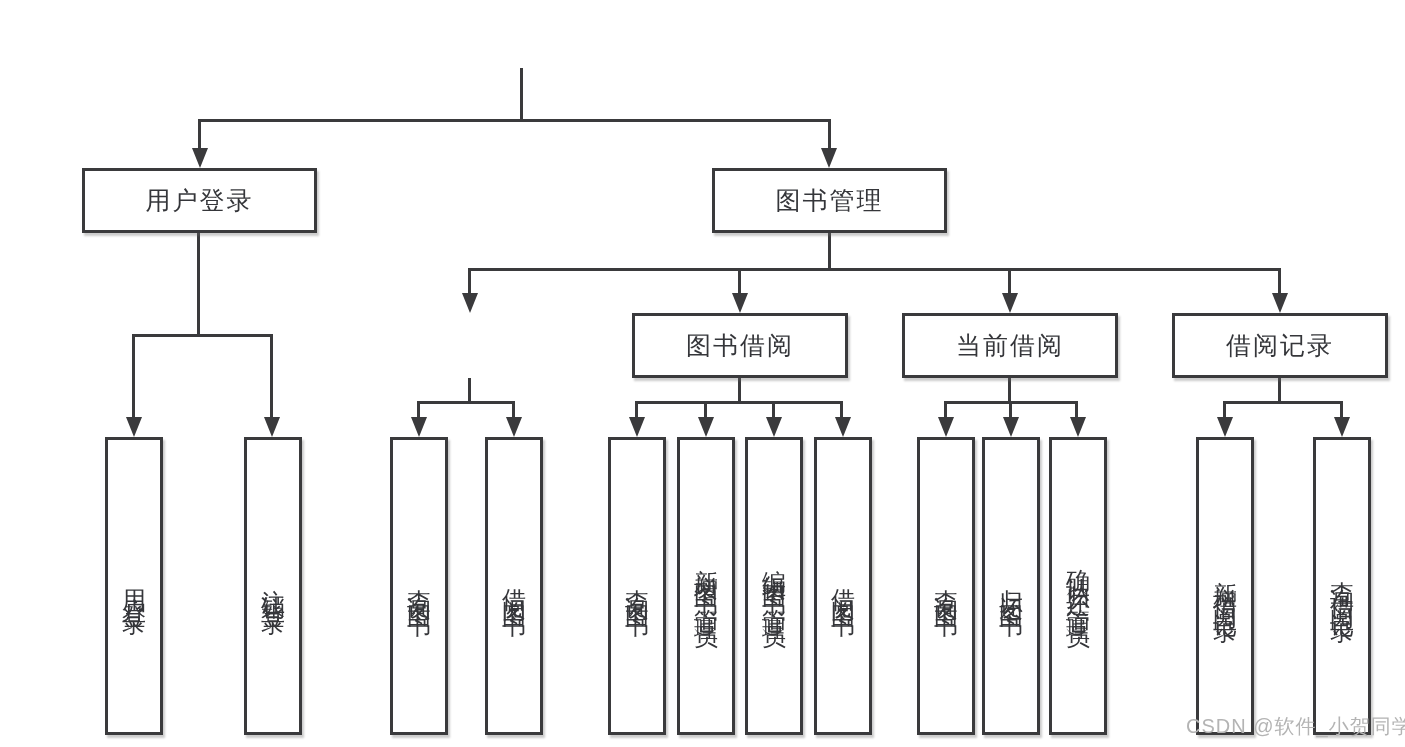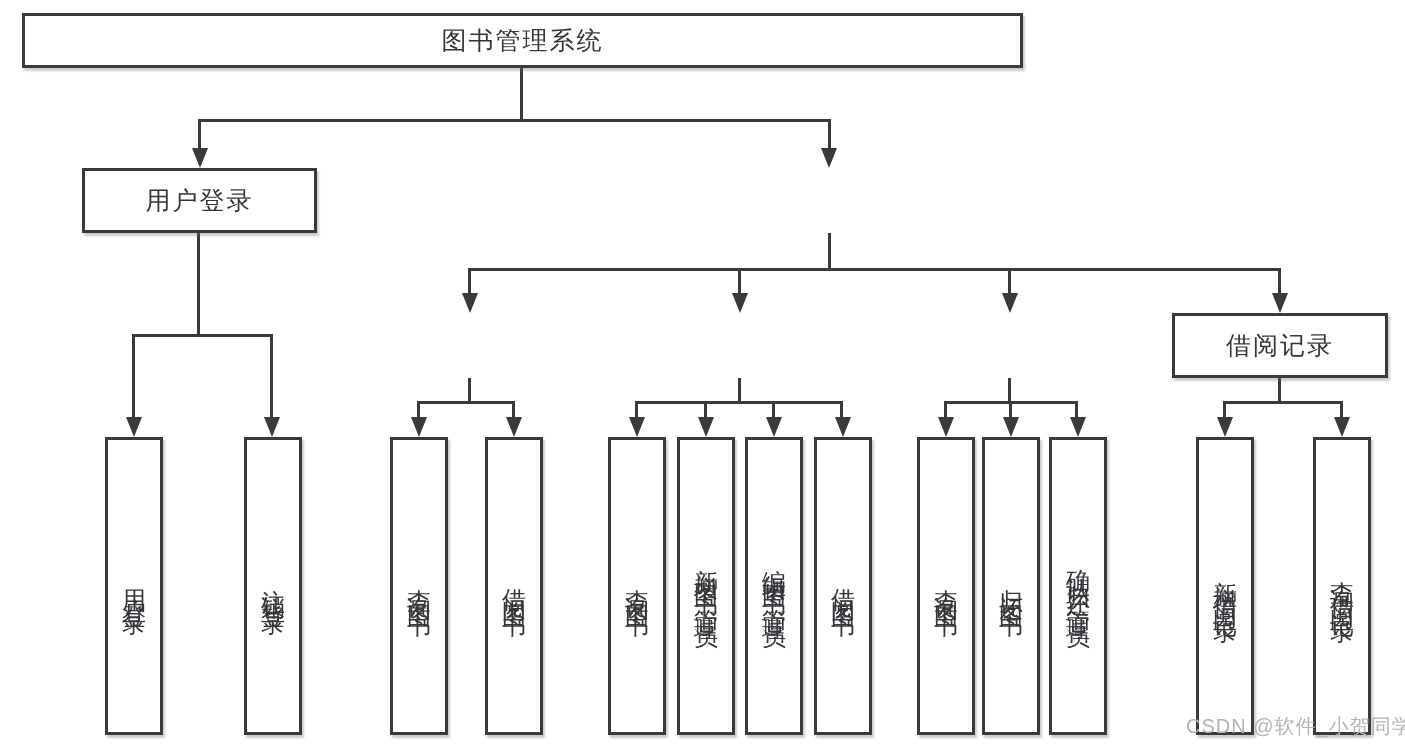--- a/index.html
+++ b/index.html
@@ -29,53 +29,59 @@
   .watermark{
     position:absolute;left:1186px;top:713px;z-index:3;
     color:#b4b4b4;font-size:20px;letter-spacing:1px;white-space:nowrap;
   }
 </style>
 </head>
 <body>
 
 <div class="canvas">
 
-  <div class="box h" style="left:22px;top:13px;width:1001px;height:55px">
-    <span>图书管理系统</span>
-  </div>
 
   <div class="vline" style="left:520px;top:68px;height:51px"></div>
   <div class="hline" style="left:198px;top:119px;width:633px"></div>
   <div class="vline" style="left:198px;top:119px;height:32px"></div>
   <div class="arrow" style="left:192px;top:148px"></div>
   <div class="vline" style="left:828px;top:119px;height:32px"></div>
   <div class="arrow" style="left:821px;top:148px"></div>
 
   <div class="box h" style="left:82px;top:168px;width:235px;height:65px">
     <span>用户登录</span>
+  </div>
+  <div class="box h" style="left:712px;top:168px;width:235px;height:65px">
+    <span>图书管理</span>
   </div>
 
   <div class="vline" style="left:197px;top:233px;height:104px"></div>
   <div class="hline" style="left:132px;top:334px;width:141px"></div>
   <div class="vline" style="left:132px;top:334px;height:86px"></div>
   <div class="arrow" style="left:126px;top:417px"></div>
   <div class="vline" style="left:270px;top:334px;height:86px"></div>
   <div class="arrow" style="left:264px;top:417px"></div>
 
   <div class="vline" style="left:828px;top:233px;height:38px"></div>
   <div class="hline" style="left:468px;top:268px;width:813px"></div>
   <div class="vline" style="left:468px;top:268px;height:27px"></div>
   <div class="arrow" style="left:462px;top:293px"></div>
   <div class="vline" style="left:738px;top:268px;height:27px"></div>
   <div class="arrow" style="left:732px;top:293px"></div>
   <div class="vline" style="left:1008px;top:268px;height:27px"></div>
   <div class="arrow" style="left:1002px;top:293px"></div>
   <div class="vline" style="left:1278px;top:268px;height:27px"></div>
   <div class="arrow" style="left:1272px;top:293px"></div>
 
+  <div class="box h" style="left:632px;top:313px;width:216px;height:65px">
+    <span>图书借阅</span>
+  </div>
+  <div class="box h" style="left:902px;top:313px;width:216px;height:65px">
+    <span>当前借阅</span>
+  </div>
   <div class="box h" style="left:1172px;top:313px;width:216px;height:65px">
     <span>借阅记录</span>
   </div>
 
   <div class="vline" style="left:468px;top:378px;height:26px"></div>
   <div class="hline" style="left:417px;top:401px;width:98px"></div>
   <div class="vline" style="left:417px;top:401px;height:19px"></div>
   <div class="arrow" style="left:411px;top:417px"></div>
   <div class="vline" style="left:512px;top:401px;height:19px"></div>
   <div class="arrow" style="left:506px;top:417px"></div>

